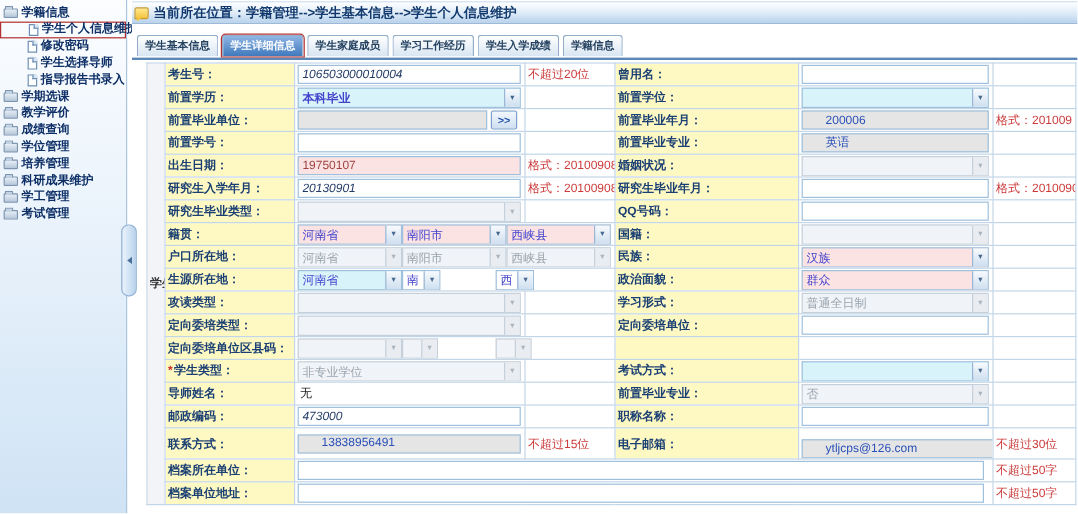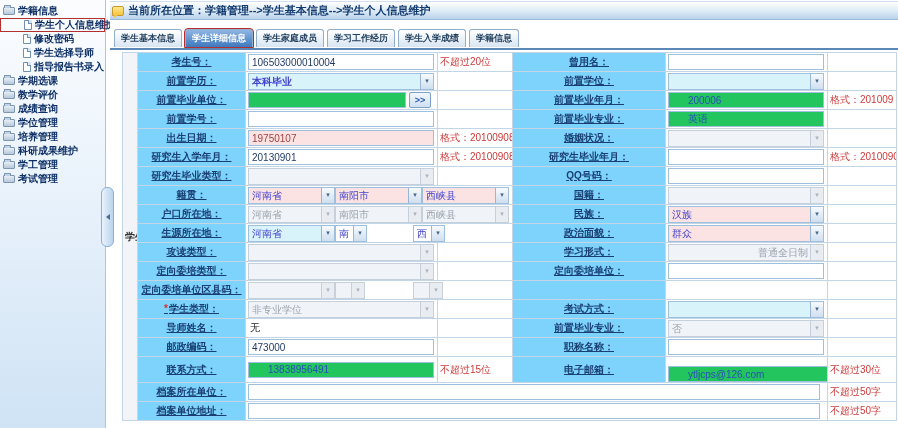--- a/index.html
+++ b/index.html
@@ -55,31 +55,31 @@
   .tab.active { background:linear-gradient(180deg,#8fb6e4,#3e78bc); color:#fff;
     outline:1px solid #b43030; outline-offset:0px; }
 
   
   table.form { position:absolute; left:12px; top:52px; width:774px;
     border-collapse:collapse; table-layout:fixed; }
   table.form td { border:1px solid #c3d6e8; height:19px; padding:0 2px;
     font-size:10px; overflow:hidden; white-space:nowrap; vertical-align:middle; }
   td.section-cell { background:#f2f4f7; text-align:center; font-weight:bold;
     color:#333; font-size:10px; line-height:12px; word-break:break-all; padding:0 2px; }
-  td.lbl { background:#7dd3fc; text-align:center; color:#1a3f73; font-weight:bold; padding-right:3px;text-decoration:underline; }
+  td.lbl { background:#fef9c3; text-align:left; color:#1a3f73; font-weight:bold; padding-right:3px; }
   td.fld { background:#fff; }
   td.note { background:#fff; color:#cc3a3a; padding-left:3px; }
   .req { color:#d03030; margin-right:1px; }
 
   .inp { border:1px solid #9ec0dd; height:16px; font-size:10px; color:#223b66;
     padding:0 3px; background:#fff; vertical-align:middle;
     font-family:"Liberation Sans","DejaVu Sans",sans-serif; }
-  .inp.v-aqua { background:#22c55e; color:#2a50b8;padding-left:19px; }
+  .inp.v-aqua { background:#e5e5e5; color:#2a50b8;padding-left:19px; }
   .inp.v-pink { background:#fbe3e3; color:#a04040; }
-  .inp.v-white { background:#fff; }
+  .inp.v-white { background:#fff;font-style:italic; }
 
   .sel { display:inline-flex; align-items:stretch; height:17px; border:1px solid #9ec0dd;
     background:#fff; vertical-align:middle; }
   .sel .txt { flex:1; overflow:hidden; white-space:nowrap; padding:1px 2px 0 3px;
     font-size:10px; color:#4343cd; }
   .sel .arw { flex:0 0 13px; background:linear-gradient(#f7fafd,#cfdff0);
     border-left:1px solid #9ab6d4; color:#44688e; font-size:7px;
     display:flex; align-items:center; justify-content:center; }
   .sel.v-aqua { background:#d9f3fa; }
   .sel.v-pink { background:#fbe3e3; }
@@ -301,21 +301,21 @@
           <td class="note"></td>
         </tr>
         <tr>
           <td class="lbl">攻读类型：</td>
           <td class="fld"><span class="sel v-disabled" style="width: 186px;">
               <span class="txt"></span>
               <span class="arw">▾</span>
             </span></td>
           <td class="note"></td>
           <td class="lbl">学习形式：</td>
-          <td class="fld"><span class="sel v-disabled" style="width: 156px; text-align: right;">
+          <td class="fld"><span class="sel v-disabled" style="width: 156px;">
               <span class="txt">普通全日制</span>
               <span class="arw">▾</span>
             </span></td>
           <td class="note"></td>
         </tr>
         <tr>
           <td class="lbl">定向委培类型：</td>
           <td class="fld"><span class="sel v-disabled" style="width: 186px;">
               <span class="txt"></span>
               <span class="arw">▾</span>

